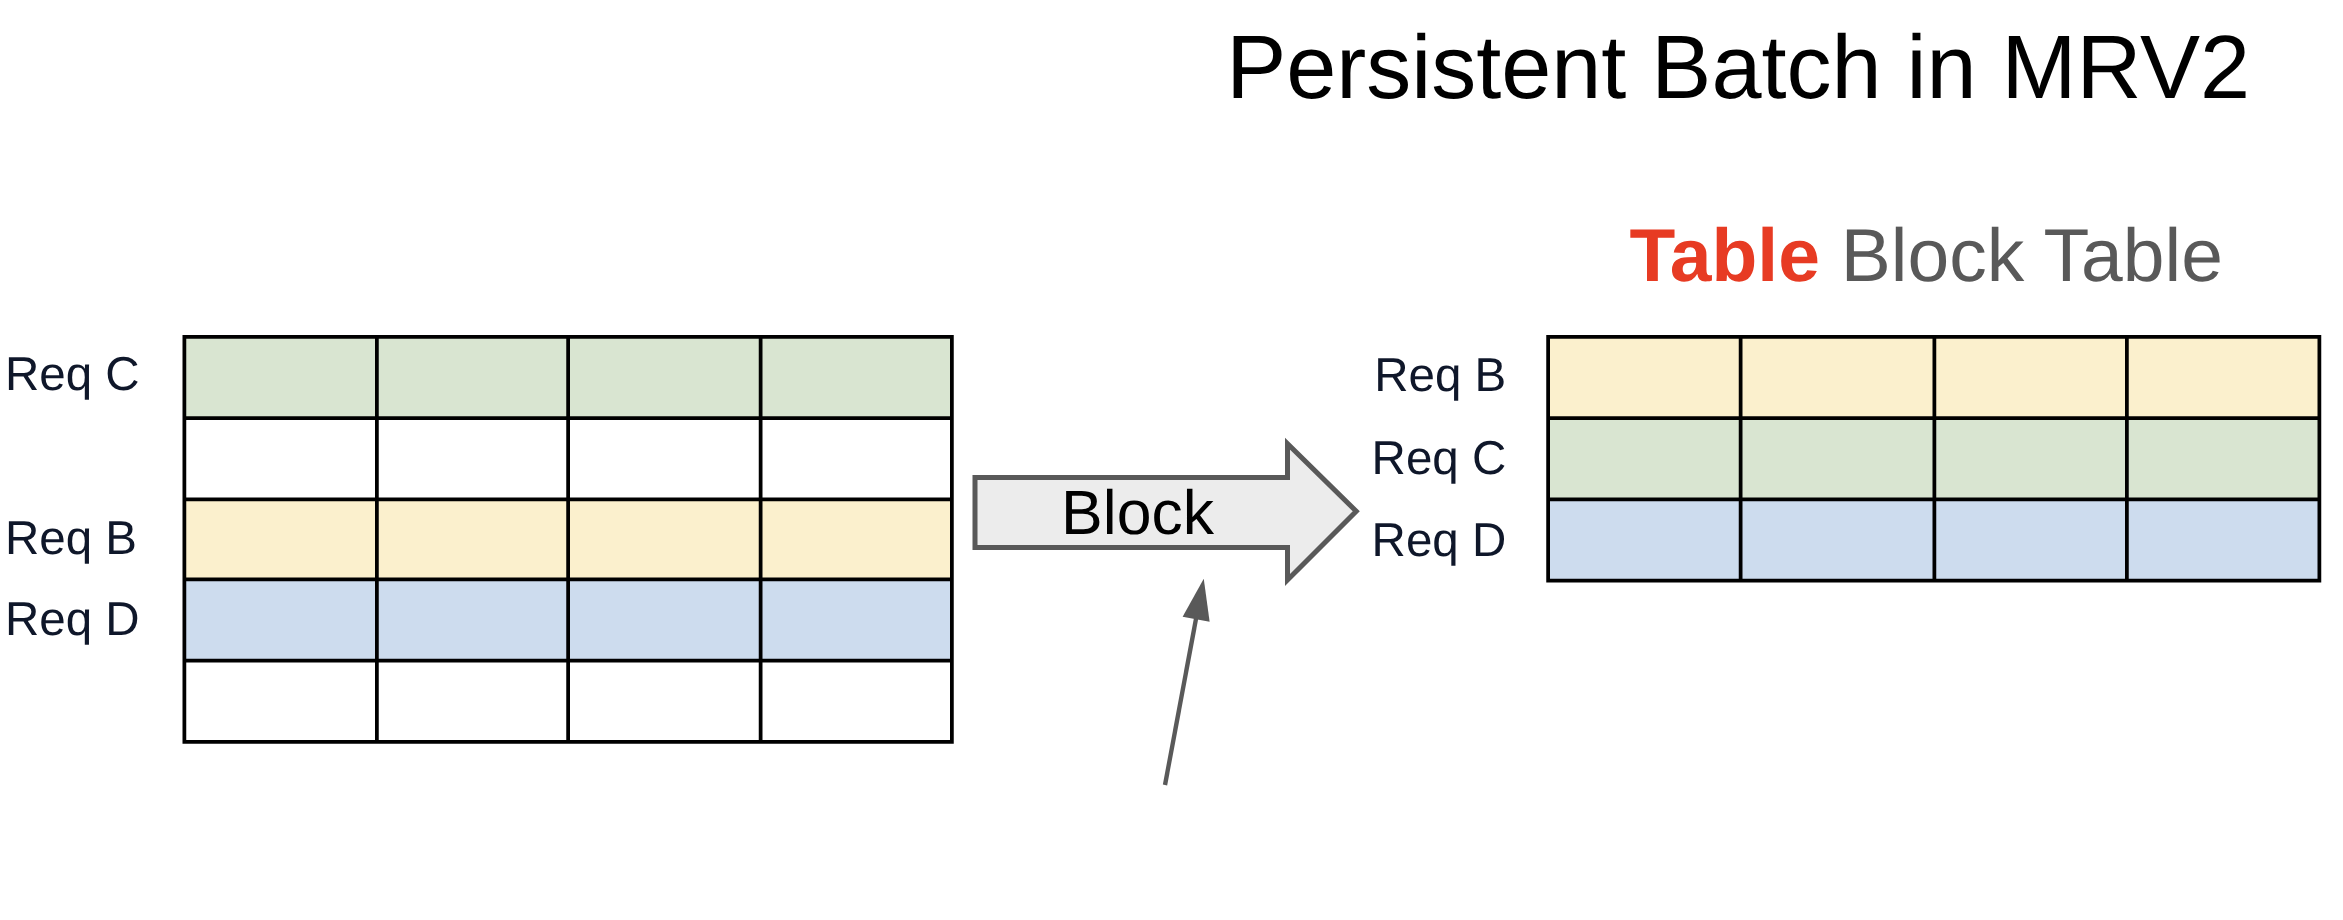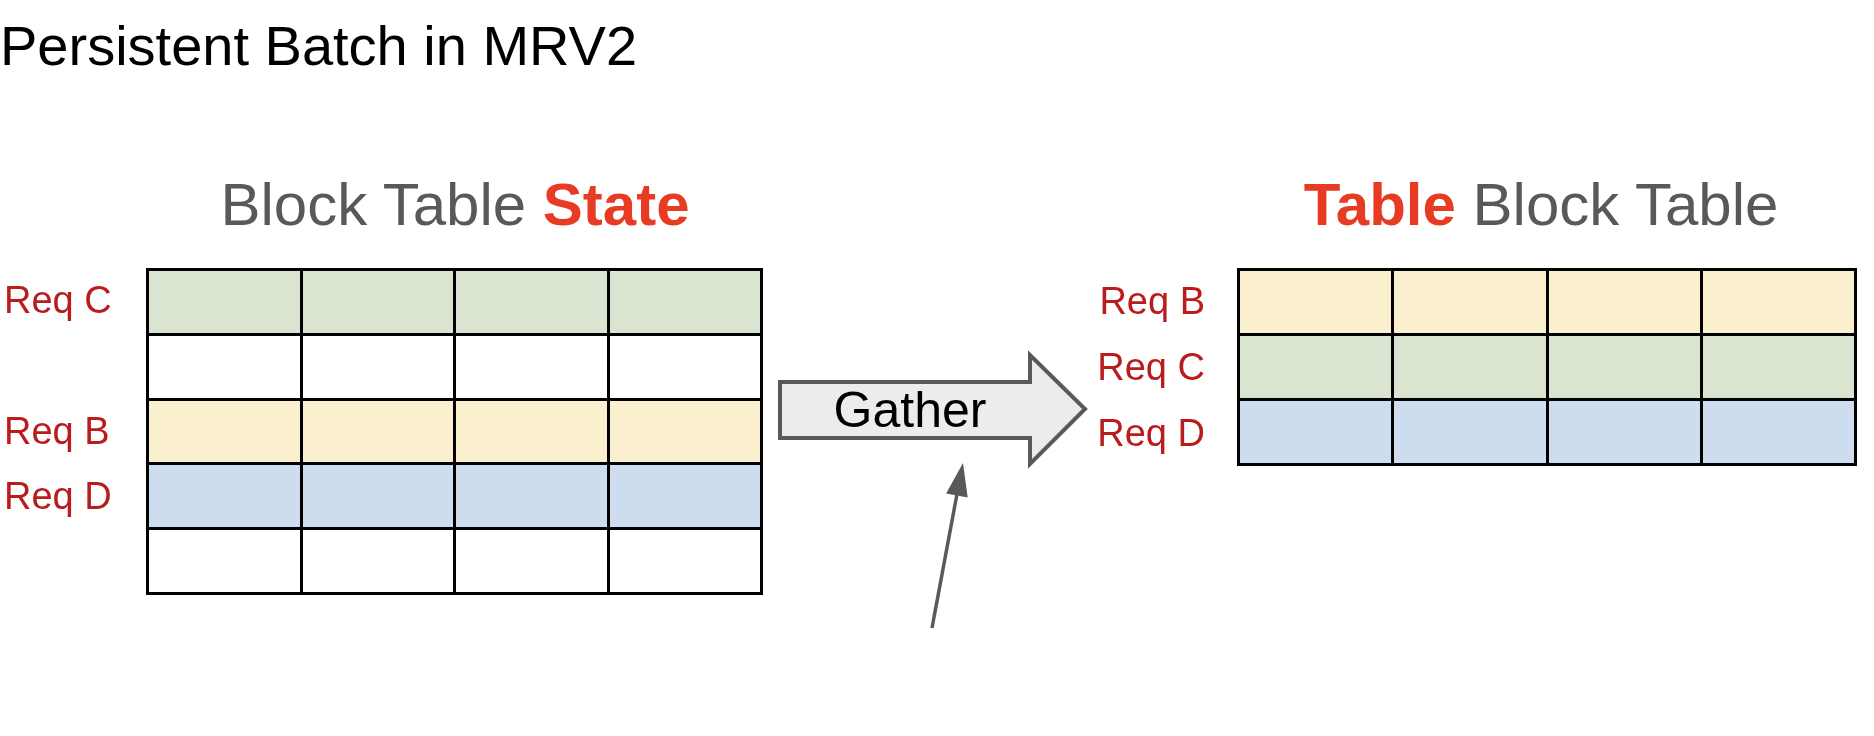--- a/index.html
+++ b/index.html
@@ -1,43 +1,43 @@
 <!DOCTYPE html>
 <html><head>
 <meta charset="utf-8">
 <style>
   html,body{margin:0;padding:0;background:#ffffff;}
   #canvas{
     position:relative;width:1874px;height:736px;background:#ffffff;overflow:hidden;
     font-family:"Liberation Sans","DejaVu Sans",sans-serif;
   }
   .main-title{
-    position:absolute;left:0;top:18px;width:1800px;text-align:left;
-    font-size:56px;line-height:1.0;color:#000000;white-space:nowrap;
+    position:absolute;left:0;top:18px;width:1800px;text-align:right;
+    font-size:72px;line-height:1.0;color:#000000;white-space:nowrap;
   }
   .subtitle{
     position:absolute;top:175px;width:700px;text-align:center;
     font-size:60px;line-height:1.0;color:#595959;white-space:nowrap;
   }
   .subtitle .accent{color:#e73b23;font-weight:700;}
   #left-subtitle{left:105px;}
   #right-subtitle{left:1191px;}
   .block-table{
     position:absolute;display:grid;background:#000000;gap:3px;padding:3px;box-sizing:border-box;
   }
   #left-table{left:146px;top:268px;width:617px;height:327px;}
   #right-table{left:1237px;top:268px;width:620px;height:198px;}
   .cell{background:#ffffff;}
   .label-col{
     position:absolute;display:grid;
   }
   #left-labels{left:4px;top:268px;width:135px;height:327px;}
   #right-labels{left:1045px;top:268px;width:160px;height:198px;}
   .row-label{
-    display:flex;align-items:center;font-size:38px;color:#b91c1c;white-space:nowrap;
+    display:flex;align-items:center;font-size:38px;color:#0f172a;white-space:nowrap;
   }
   #left-labels .row-label{justify-content:flex-start;}
   #right-labels .row-label{justify-content:flex-end;}
   #arrow-layer{position:absolute;left:0;top:0;pointer-events:none;}
   .gather-label{
     position:absolute;left:790px;top:382px;width:240px;height:56px;
     display:flex;align-items:center;justify-content:center;
     font-size:50px;color:#000000;
   }
   .annotation{
@@ -45,21 +45,20 @@
     font-size:54px;color:#595959;white-space:nowrap;
   }
 </style>
 </head>
 <body>
 
 <div id="canvas">
 
   <div class="main-title">Persistent Batch in MRV2</div>
 
-  <div class="subtitle" id="left-subtitle" style="color: rgb(89, 89, 89);"><span>Block Table </span><span class="accent" style="color: rgb(231, 59, 35);">State</span></div>
 
   <div class="subtitle" id="right-subtitle" style="color: rgb(89, 89, 89);"><span class="accent" style="color: rgb(231, 59, 35);">Table</span><span> Block Table</span></div>
 
   <div class="label-col" id="left-labels" style="grid-template-rows: repeat(5, 1fr);">
       <div class="row-label">Req C</div>
       <div class="row-label"></div>
       <div class="row-label">Req B</div>
       <div class="row-label">Req D</div>
       <div class="row-label"></div>
     </div>
@@ -105,16 +104,16 @@
       <div class="cell" style="background: rgb(205, 220, 238);"></div>
       <div class="cell" style="background: rgb(205, 220, 238);"></div>
     </div>
 
   <svg id="arrow-layer" width="1874" height="736" viewBox="0 0 1874 736">
     <polygon id="gather-shape" points="780,382 1030,382 1030,355 1085,409 1030,464 1030,438 780,438" fill="#ececec" stroke="#595959" stroke-width="4" stroke-linejoin="miter"></polygon>
     <line id="annot-line" x1="932" y1="628" x2="957" y2="494" stroke="#595959" stroke-width="3.5"></line>
     <polygon id="annot-head" points="963,463 967.7,497.4 946.1,493.4" fill="#595959"></polygon>
   </svg>
 
-  <div class="gather-label">Gather</div>
+  <div class="gather-label">Block</div>
 
 
 </div>
 
 </body></html>

